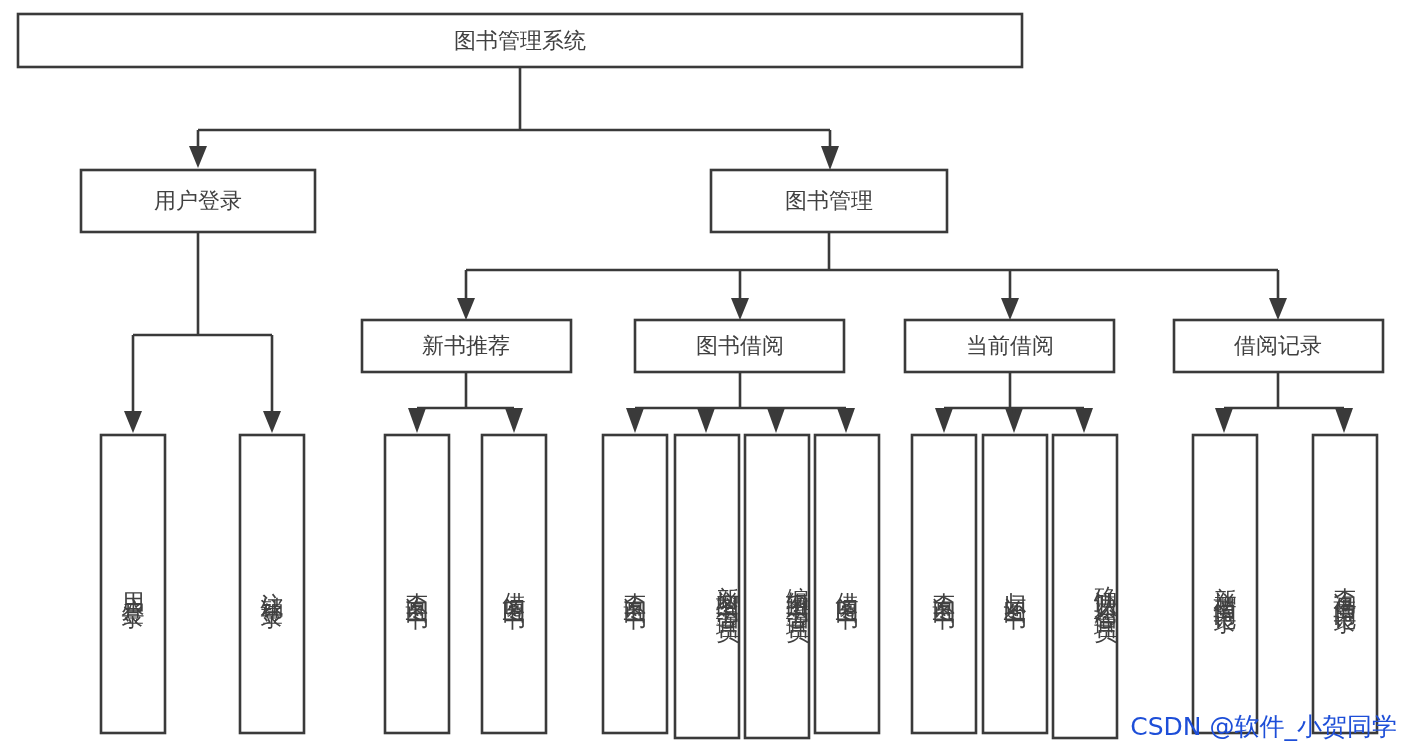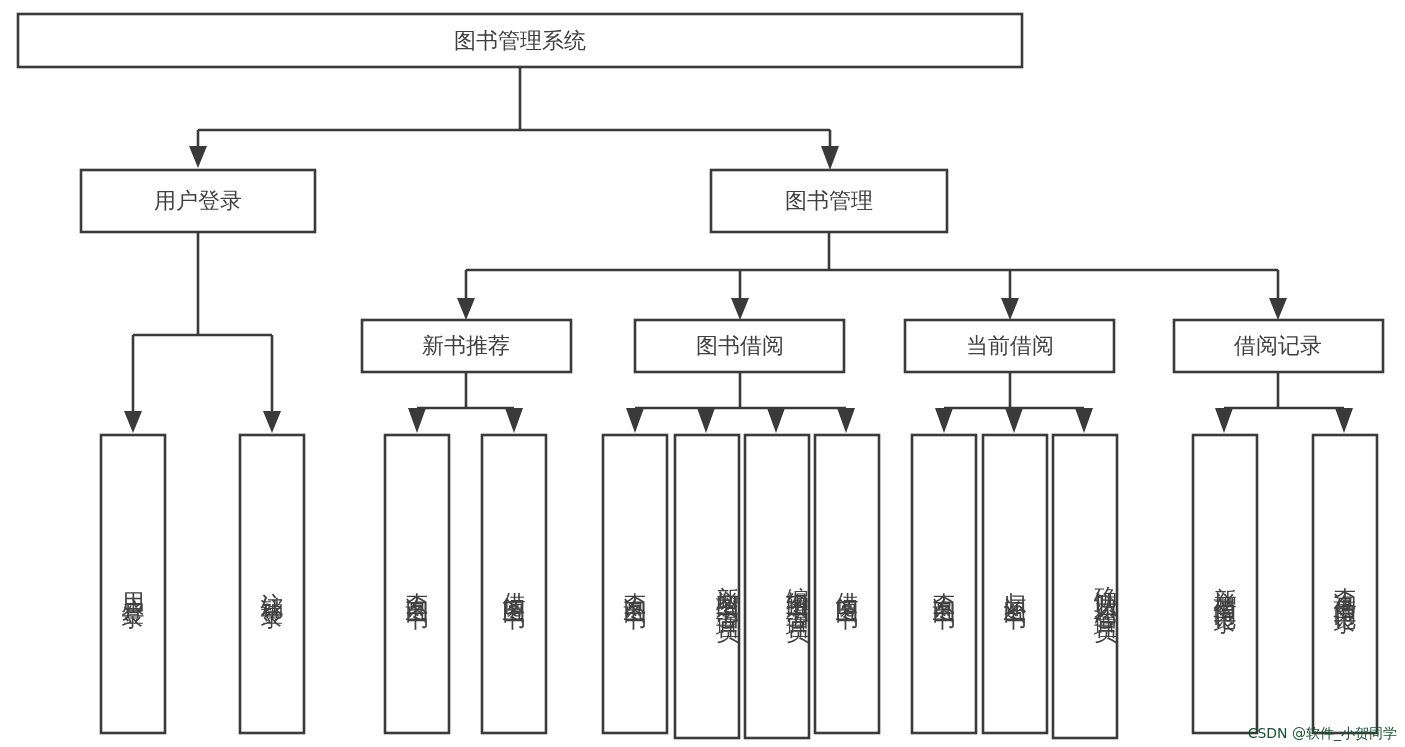--- a/index.html
+++ b/index.html
@@ -67,22 +67,22 @@
     pointer-events: none;
   }
   .vlabel.mid {
     align-items: center;
   }
   #watermark {
     position: absolute;
     right: 8px;
     bottom: 4px;
     font-family: "DejaVu Sans", "Liberation Sans", sans-serif;
-    font-size: 14px;
-    color: #14532d;
+    font-size: 25px;
+    color: #1d4ed8;
     white-space: nowrap;
   }
 </style>
 </head>
 <body>
 
 <div id="diagram-root">
 
   <svg id="tree-svg" viewBox="0 0 1405 747">
     <defs></defs>

